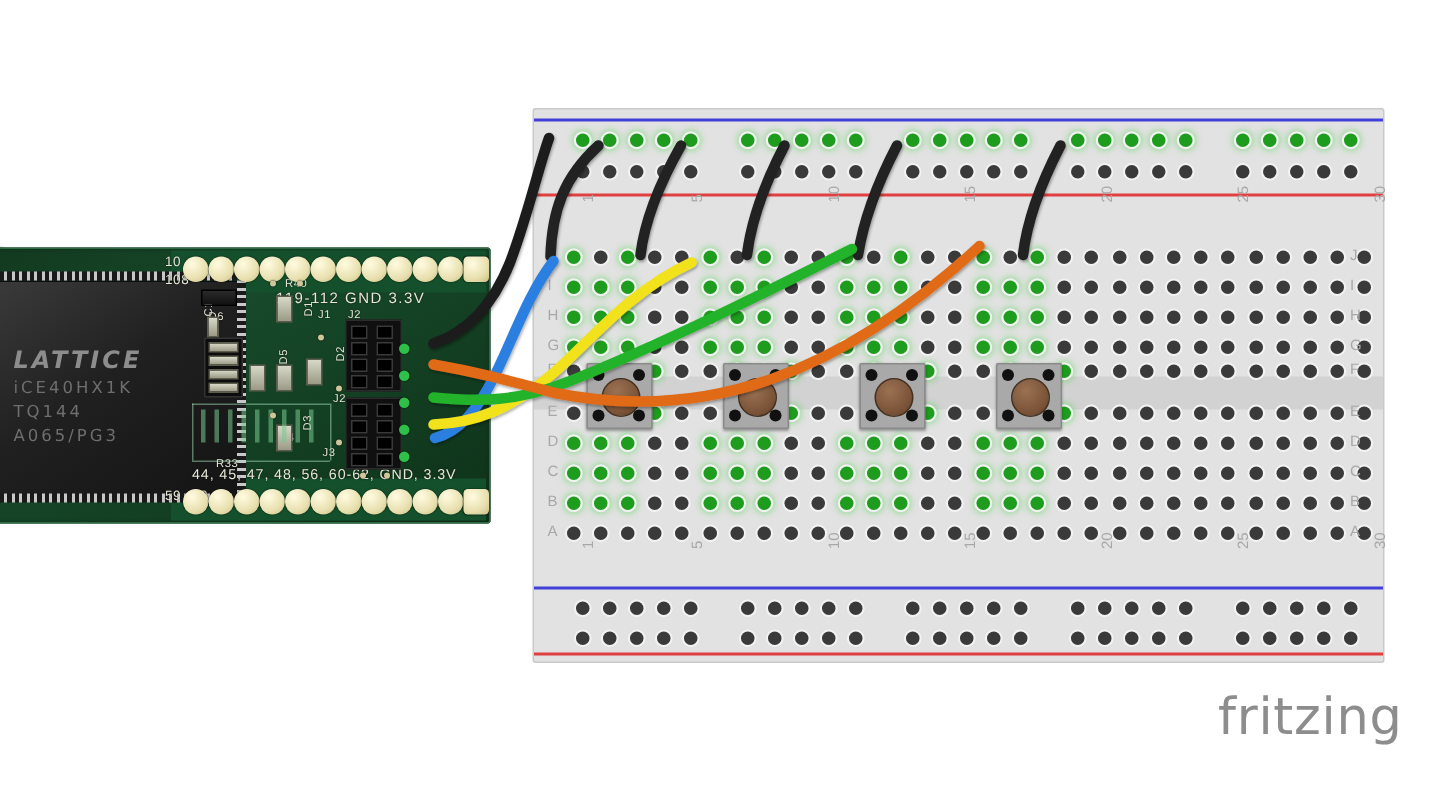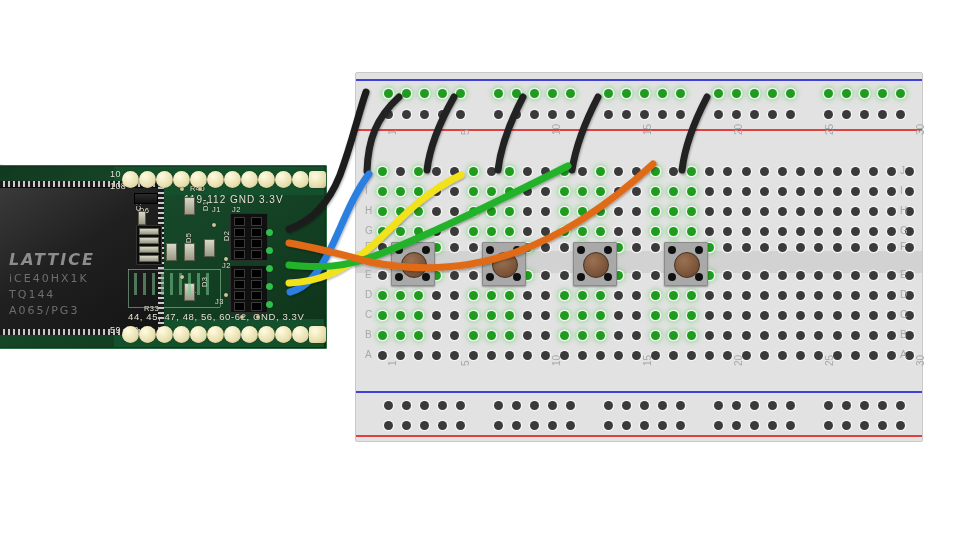--- a/index.html
+++ b/index.html
@@ -21,21 +21,21 @@
   .pad{position:absolute;width:17px;height:17px;border-radius:50%;
        background:radial-gradient(circle at 35% 30%,#fffbe0,#e8e0b0 60%,#c9bf80);
        box-shadow:0 0 1px #000;}
   .pad.sq{border-radius:3px;}
 
   
   #chip{position:absolute;left:4px;top:22px;width:160px;height:142px;
         background:linear-gradient(145deg,#3a3a3a,#202020 45%,#141414);
         border:1px solid #0c0c0c;border-radius:2px;}
   #chip .lbl{position:absolute;left:10px;color:#6e6e6e;letter-spacing:2px;
-             font-family:"DejaVu Sans",sans-serif;margin-top:20px;}
+             font-family:"DejaVu Sans",sans-serif;}
   #chip .l1{top:42px;font-size:16px;font-style:italic;font-weight:bold;color:#8d8d8d;}
   #chip .l2{top:64px;font-size:11px;}
   #chip .l3{top:80px;font-size:11px;}
   #chip .l4{top:96px;font-size:11px;}
   .chip-pins{position:absolute;background:repeating-linear-gradient(
      90deg,#c8c8c8 0px,#c8c8c8 2px,#1a1a1a 2px,#1a1a1a 5px);}
   .chip-pins.v{background:repeating-linear-gradient(
      0deg,#c8c8c8 0px,#c8c8c8 2px,#1a1a1a 2px,#1a1a1a 5px);}
 
   .silk{position:absolute;color:#e7e7d8;font-size:9px;letter-spacing:.4px;
@@ -702,13 +702,14 @@
       <path d="M 290,292 C 306,288 318,274 330,250 C 342,226 352,196 369,174" stroke="#2a7fe0" stroke-width="7"></path>
 
       <path d="M 289,283 C 318,282 340,272 365,252 C 390,232 416,196 461,175" stroke="#f2e21a" stroke-width="7"></path>
 
       <path d="M 289,265 C 320,268 345,268 380,254 C 440,230 500,200 568,166" stroke="#23b32a" stroke-width="7"></path>
 
       <path d="M 289,243 C 318,248 340,254 370,262 C 470,282 560,250 653,164" stroke="#e06a18" stroke-width="7"></path>
     </g>
   </svg>
 
+  <div id="logo">fritzing</div>
 </div>
 
 </body></html>

